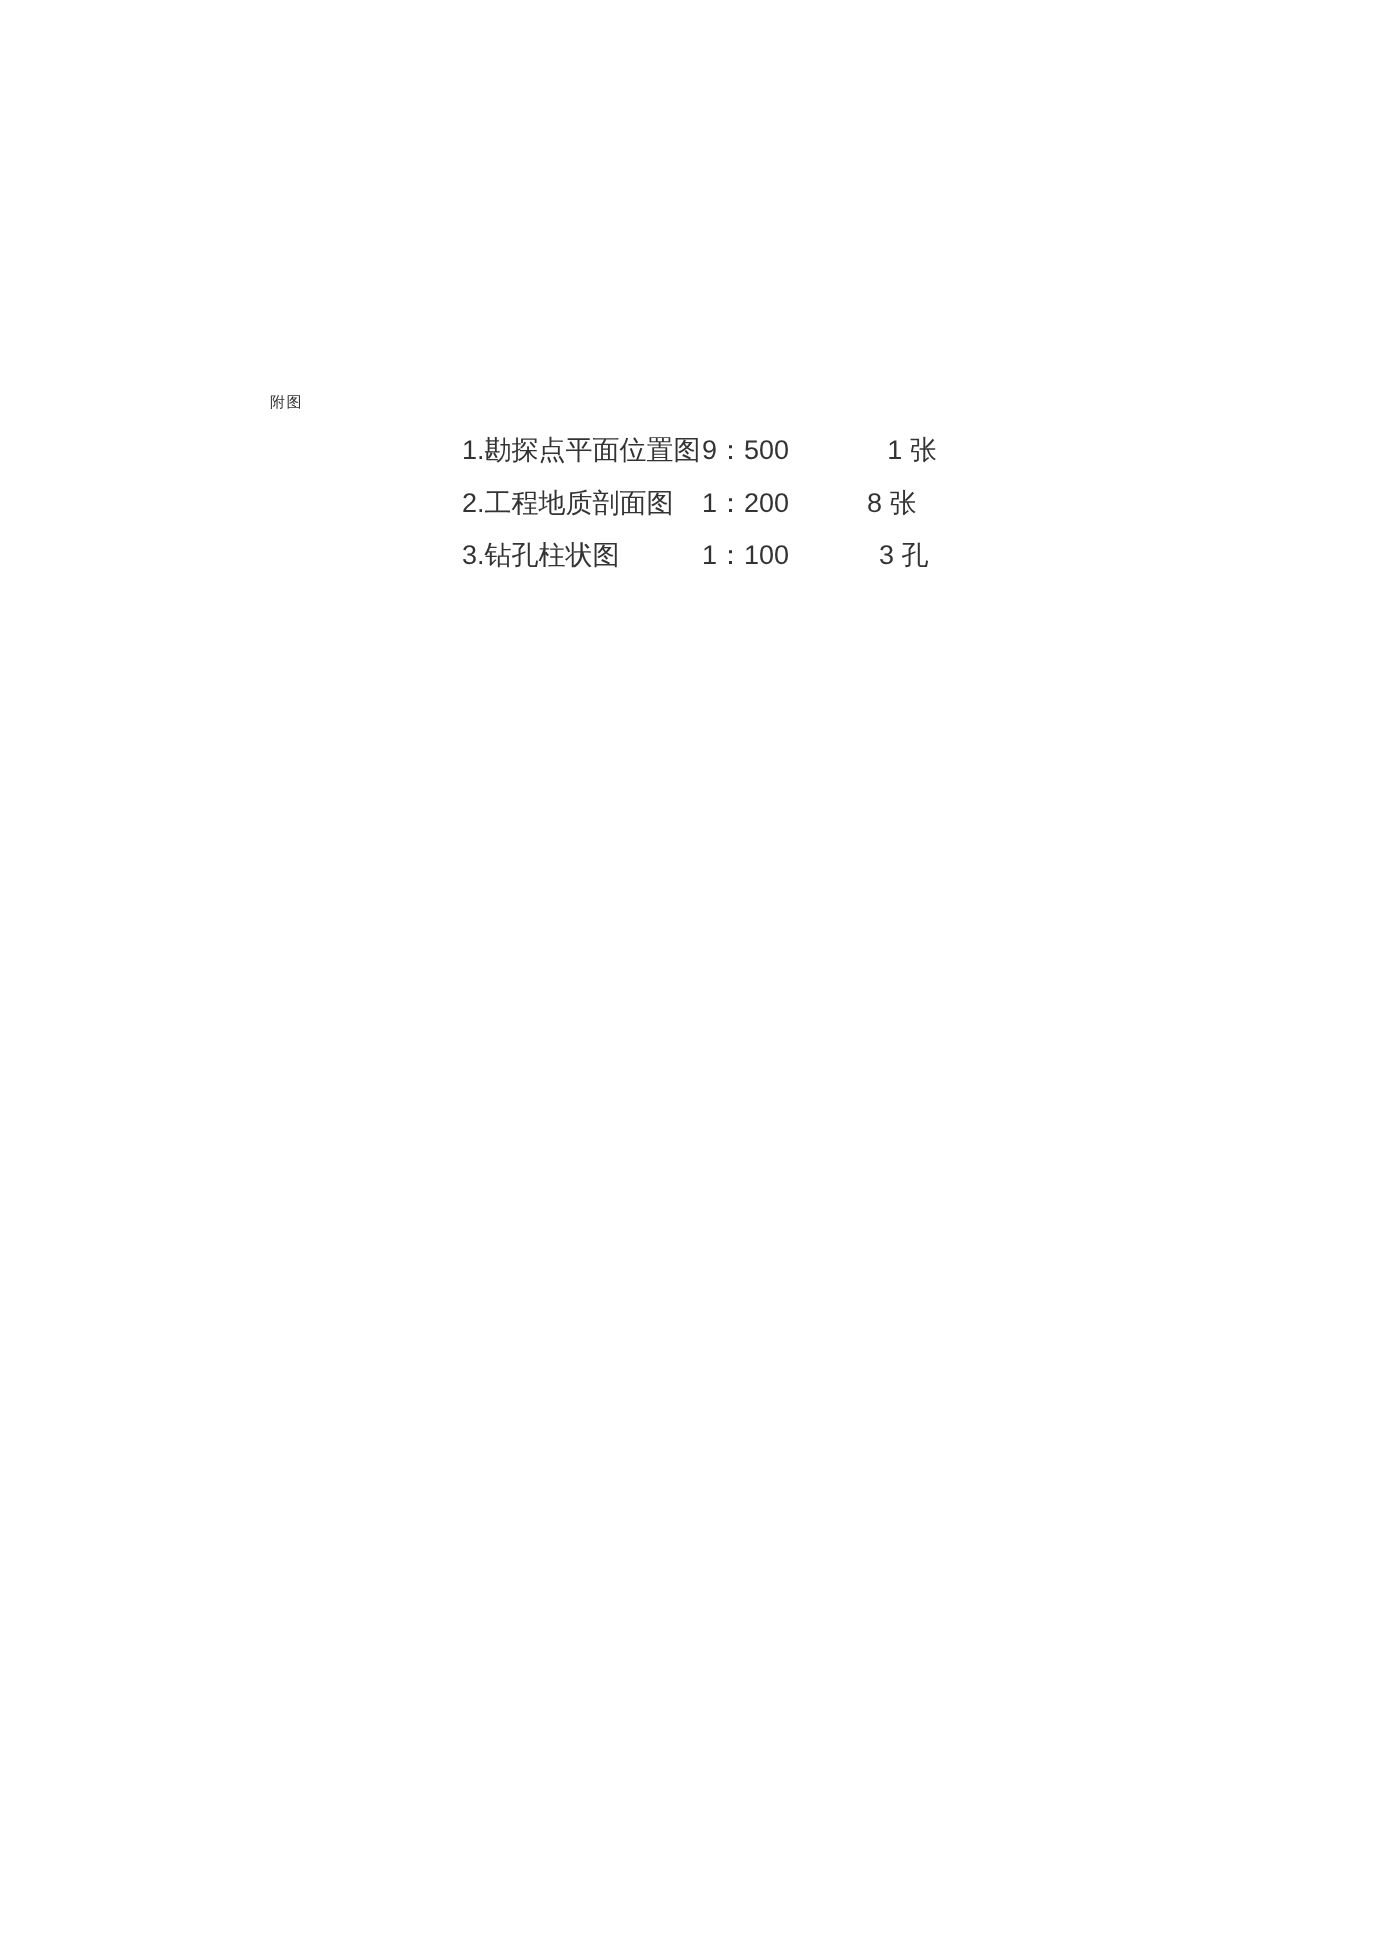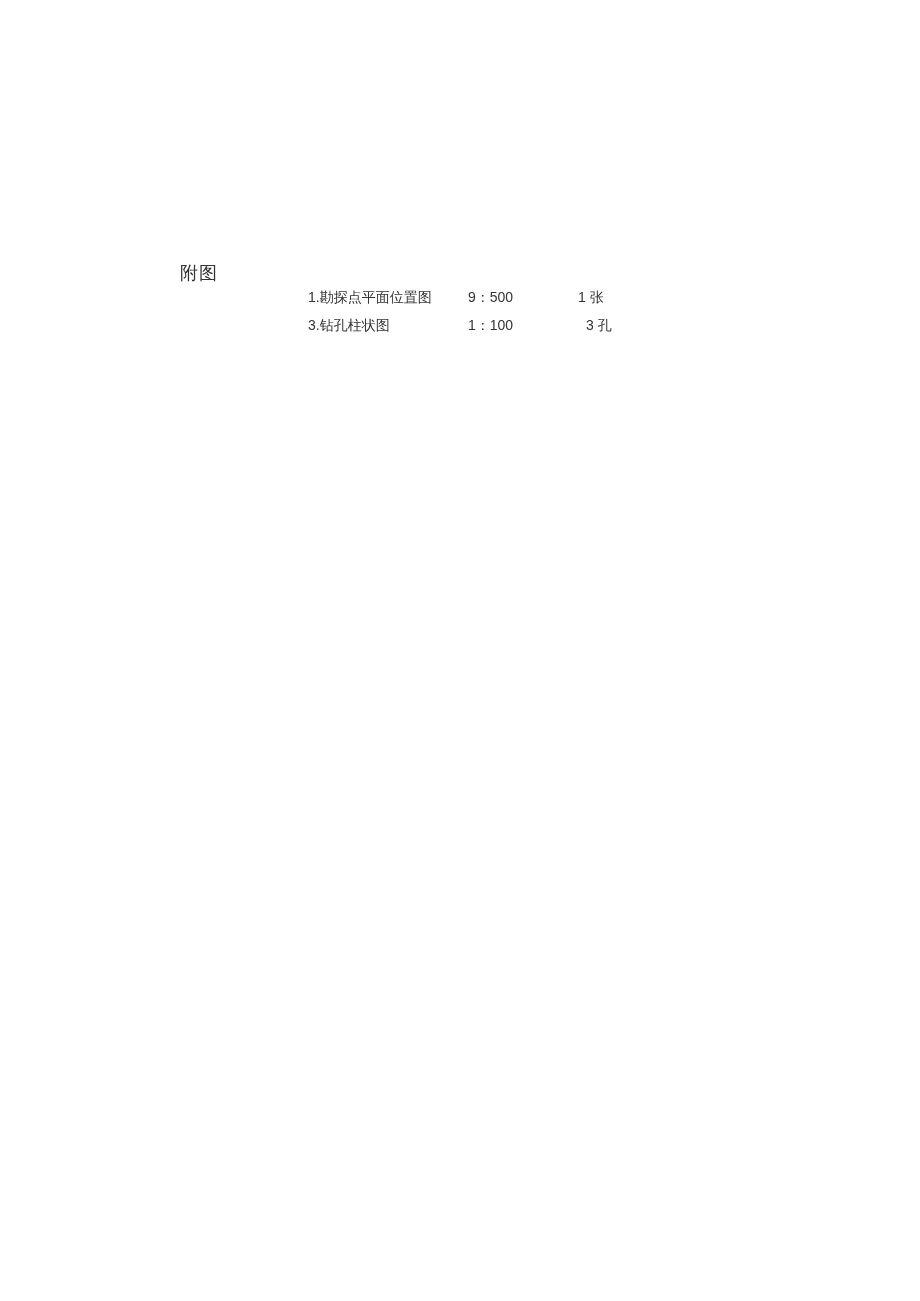--- a/index.html
+++ b/index.html
@@ -13,48 +13,48 @@
       background: #ffffff;
       font-family: "Microsoft YaHei", "SimSun", sans-serif;
       font-size: 14px;
       color: #333333;
       position: relative;
     }
     .section-label {
       position: absolute;
       left: 180px;
       top: 261px;
-      font-size: 18px;
+      font-size: 10px;
       letter-spacing: 1px;
     }
     .attachment-list {
       position: absolute;
       left: 308px;
       top: 286px;
     }
     .attachment-row {
       display: flex;
       align-items: baseline;
       margin-bottom: 6px;
-      font-size: 14px;
+      font-size: 18px;
       line-height: 1.6;
     }
     .attachment-row:last-child {
       margin-bottom: 16px;
       margin-top: 4px;
     }
     .col-name {
       width: 160px;
     }
     .col-scale {
       width: 110px;
     }
     .col-count {
       width: 60px;
-      text-align: left;
+      text-align: center;
     }
     .row-3 .col-count {
       text-align: left;
       padding-left: 8px;
     }
     .row-2 .col-count {
       text-align: left;
       padding-left: 0;
     }
   </style>
@@ -62,18 +62,23 @@
 <body>
 
 <div class="section-label">附图</div>
 
 <div class="attachment-list">
   <div class="attachment-row row-1">
     <span class="col-name">1.勘探点平面位置图</span>
     <span class="col-scale">9：500</span>
     <span class="col-count">1 张</span>
   </div>
+  <div class="attachment-row row-2">
+    <span class="col-name">2.工程地质剖面图</span>
+    <span class="col-scale">1：200</span>
+    <span class="col-count">8 张</span>
+  </div>
   <div class="attachment-row row-3">
     <span class="col-name">3.钻孔柱状图</span>
     <span class="col-scale">1：100</span>
     <span class="col-count">3 孔</span>
   </div>
 </div>
 
 </body></html>

